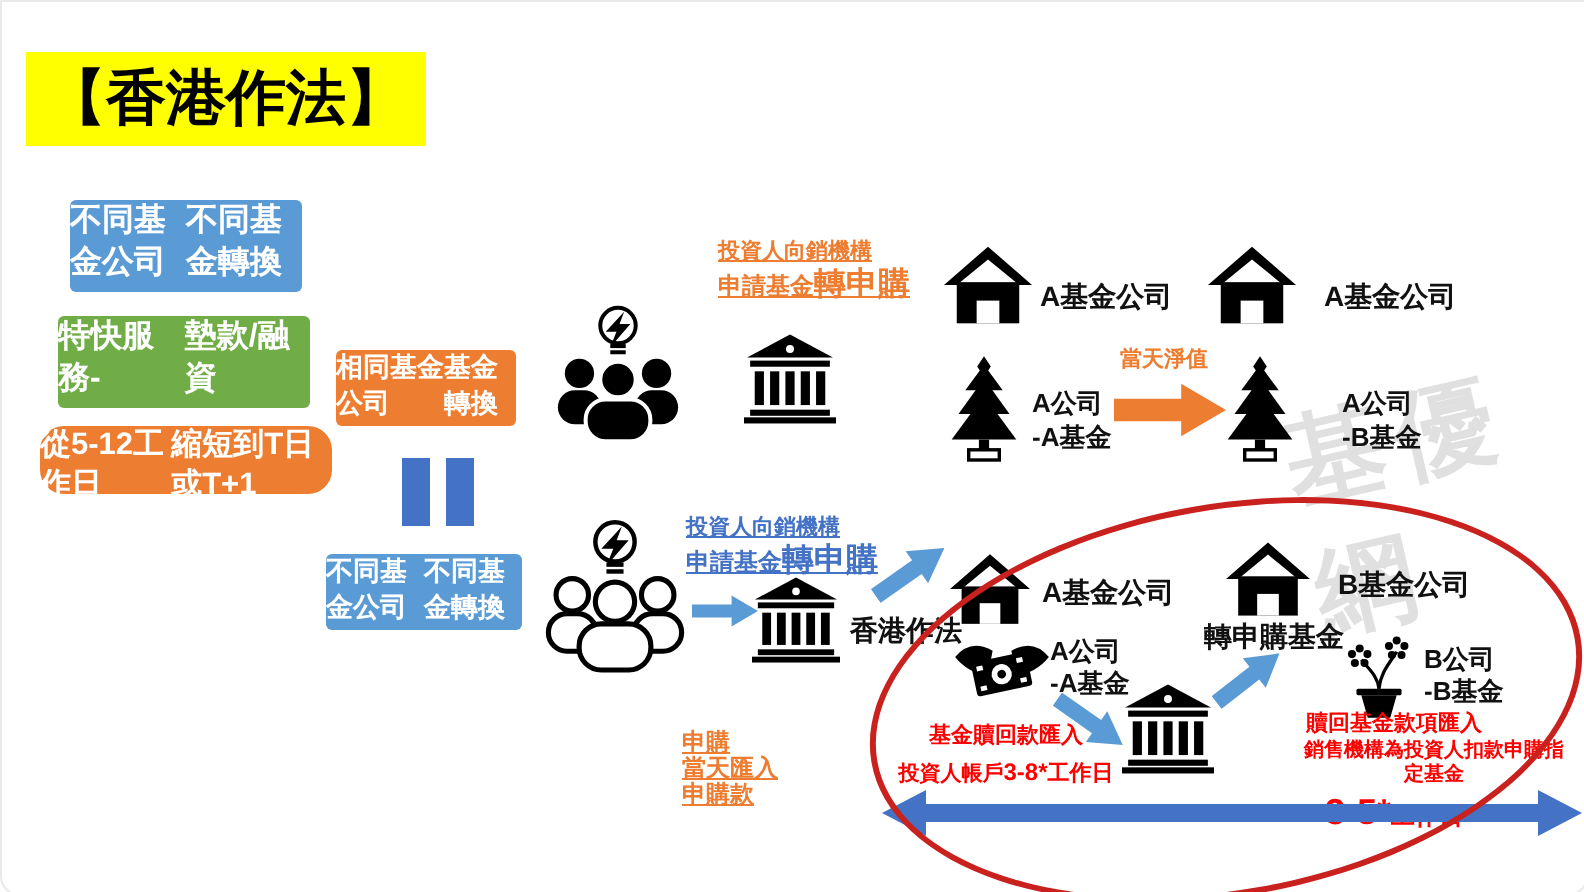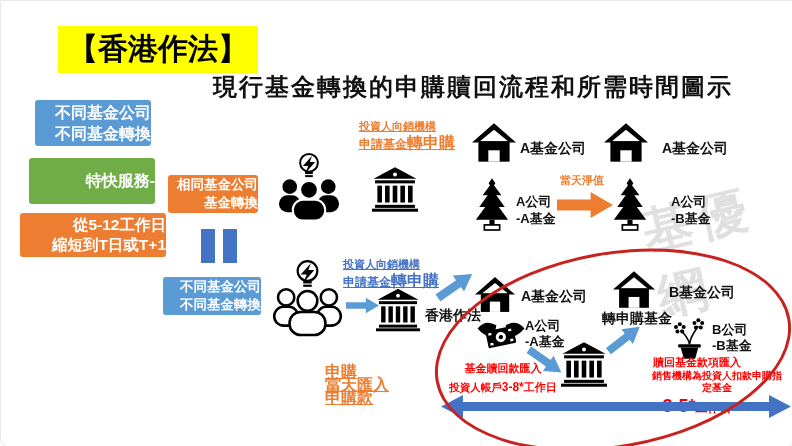--- a/index.html
+++ b/index.html
@@ -1,20 +1,20 @@
 <!DOCTYPE html>
 <html><head>
 <meta charset="utf-8">
 <style>
   html,body{margin:0;padding:0;background:#fff;}
   .canvas{position:relative;width:792px;height:446px;background:#fff;overflow:hidden;
           font-family:"Liberation Sans",sans-serif;border:1px solid #e9e9e9;border-radius:0 0 10px 10px;}
   .abs{position:absolute;}
-  .box{font-weight:bold;color:#fff;text-align:right;border-radius:3px;
-       display:flex;flex-direction:column;justify-content:center;line-height:1.32;z-index:2;}
+  .box{font-weight:bold;color:#fff;text-align:left;border-radius:3px;
+       display:flex;flex-direction:row;justify-content:center;line-height:1.32;z-index:2;}
   .lbl{font-weight:bold;color:#111;line-height:1.18;z-index:2;}
   .cap{text-align:left;font-weight:bold;line-height:1.3;z-index:2;text-decoration:underline;}
   .note-red{color:#f00;font-weight:bold;text-align:center;line-height:1.25;z-index:2;}
   .orange-t{color:#ED7D31;}
   .blue-t{color:#4472C4;}
   .ic{display:block;z-index:2;position:absolute;}
   .pause-bar{position:absolute;width:14px;height:34px;background:#4472C4;z-index:2;}
   .ellipse{position:absolute;border:3px solid #C9211E;border-radius:50%;z-index:6;pointer-events:none;}
   .wm{position:absolute;font-weight:bold;color:rgba(130,130,130,0.25);z-index:1;transform:rotate(-13deg);letter-spacing:6px;}
   .title-hl{background:#FFFF00;color:#000;font-weight:bold;padding:3px 10px;z-index:2;}
@@ -111,31 +111,31 @@
     <symbol id="sym-arrow" viewBox="0 0 60 30">
       <polygon points="0,9 36,9 36,1 60,15 36,29 36,21 0,21"></polygon>
     </symbol>
   </defs>
 </svg>
 
 <div class="canvas">
 
   <div class="wm" style="left:648px;top:182px;font-size:50px;">基優網</div>
 
-  <div class="abs title-hl" style="left:12px;top:25px;font-size:30px;margin-left:45px;">【香港作法】</div>
-  <div class="abs lbl" style="left:212px;top:72px;font-size:24px;letter-spacing:2px;">現行基金轉換的申購贖回流程和所需時間圖示</div>
+  <div class="abs title-hl" style="left:12px;top:25px;font-size:30px;">【香港作法】</div>
 
   <div class="abs box" style="left:34px;top:99px;width:116px;height:46px;background:#5B9BD5;font-size:16px;">
     <span>不同基金公司</span>
     <span>不同基金轉換</span>
   </div>
   <div class="abs box" style="left:28px;top:157px;width:126px;height:46px;background:#70AD47;font-size:16px;">
     <span>特快服務-</span>
-  </div>
-  <div class="abs box" style="left:19px;top:212px;width:146px;height:44px;background:#ED7D31;font-size:15.5px;">
+    <span>墊款/融資</span>
+  </div>
+  <div class="abs box" style="left:19px;top:212px;width:146px;height:34px;background:#ED7D31;font-size:15.5px;border-radius:12px;">
     <span>從5-12工作日</span>
     <span>縮短到T日或T+1</span>
   </div>
 
   <div class="abs box" style="left:167px;top:174px;width:90px;height:38px;background:#ED7D31;font-size:13.5px;">
     <span>相同基金公司</span>
     <span>基金轉換</span>
   </div>
   <div>
     <div class="pause-bar" style="left:200px;top:228px;"></div>
@@ -258,21 +258,21 @@
     <span style="display:block;">B公司</span>
     <span style="display:block;">-B基金</span>
   </div>
 
   <div class="abs note-red" style="left:608px;top:355px;width:176px;">
     <span style="font-size:11px;display:block;">贖回基金款項匯入</span>
     <span style="font-size:10px;display:block;margin-left:40px;">銷售機構為投資人扣款申購指定基金</span>
     <span><span style="font-size:18px;">3-5*</span><span style="font-size:12px;">工作日</span></span>
   </div>
 
-  <div class="abs cap orange-t" style="left:324px;top:364px;width:72px;font-size:16px;line-height:13px;">
+  <div class="abs cap orange-t" style="left:340px;top:364px;width:72px;font-size:12px;line-height:13px;">
     <span style="display:block;">申購</span>
     <span style="display:block;">當天匯入</span>
     <span style="display:block;">申購款</span>
   </div>
 
   <svg class="ic" style="left:440px;top:391px;" width="350" height="29">
     <polygon points="0,14.5 22,3 22,10 328,10 328,3 350,14.5 328,26 328,19 22,19 22,26" fill="#4472C4"></polygon>
   </svg>
 
   <div class="ellipse" style="left:432px;top:251px;width:354px;height:190px;transform:rotate(-10deg);"></div>

